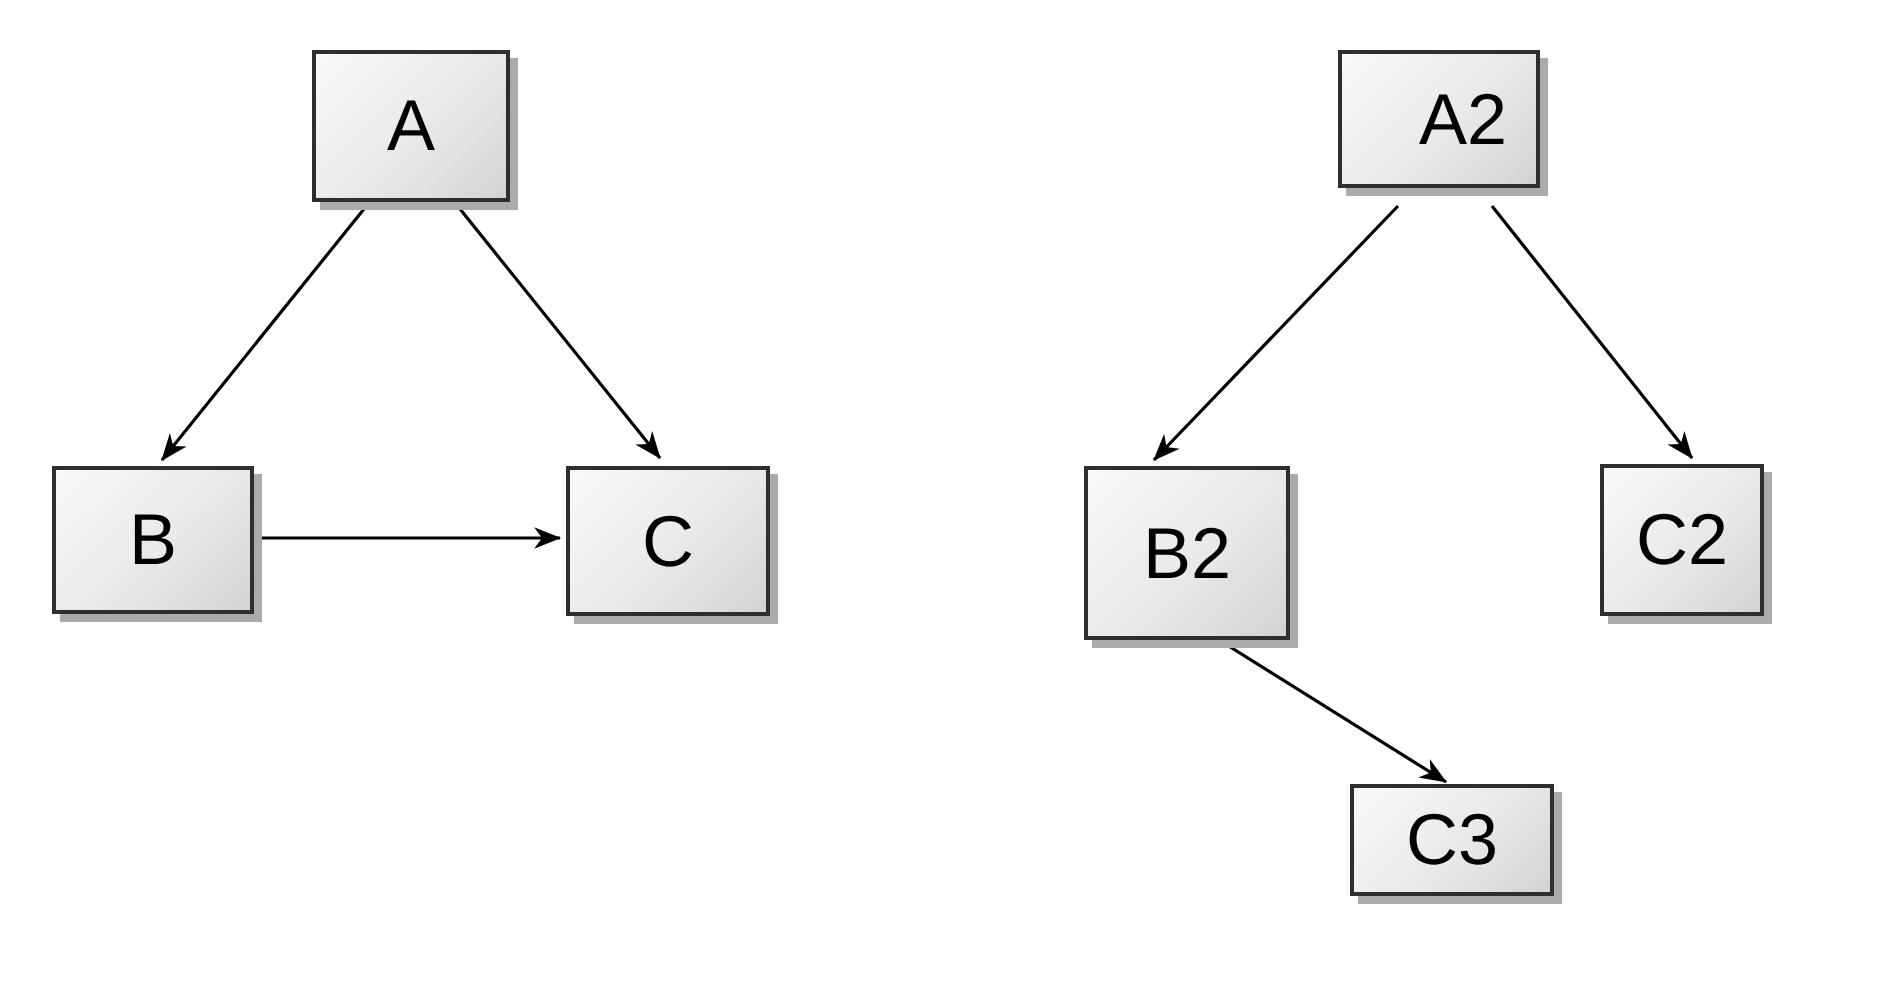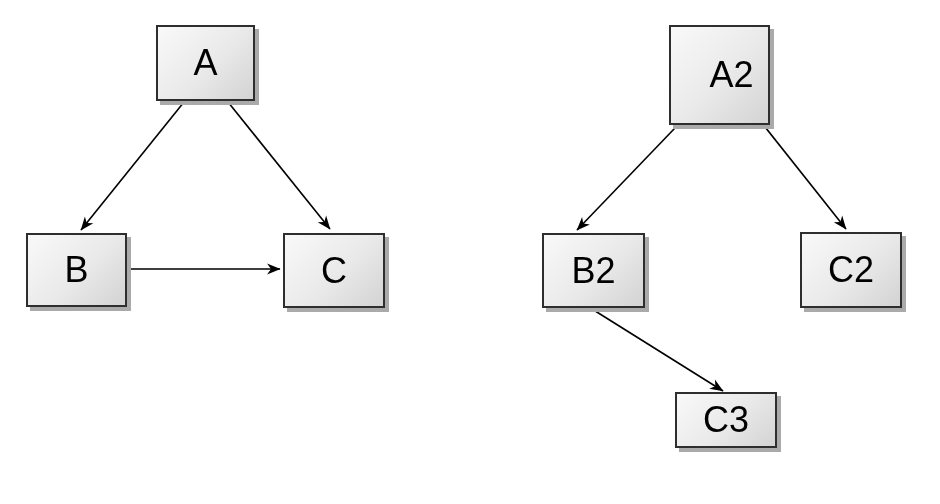--- a/index.html
+++ b/index.html
@@ -69,26 +69,26 @@
   <div id="nodes-layer">
       <div class="node" style="left: 156px; top: 25px; width: 99px; height: 76px;">
         <span class="label">A</span>
       </div>
       <div class="node" style="left: 26px; top: 233px; width: 101px; height: 74px;">
         <span class="label">B</span>
       </div>
       <div class="node" style="left: 283px; top: 233px; width: 102px; height: 75px;">
         <span class="label">C</span>
       </div>
-      <div class="node" style="left: 669px; top: 25px; width: 101px; height: 100px; padding-left: 24px;">
+      <div class="node" style="left: 669px; top: 25px; width: 101px; height: 69px; padding-left: 24px;">
         <span class="label">A2</span>
       </div>
-      <div class="node" style="left: 542px; top: 233px; width: 103px; height: 75px;">
+      <div class="node" style="left: 542px; top: 233px; width: 103px; height: 87px;">
         <span class="label">B2</span>
       </div>
-      <div class="node" style="left: 800px; top: 232px; width: 102px; height: 76px;">
+      <div class="node" style="left: 800px; top: 232px; width: 82px; height: 76px;">
         <span class="label">C2</span>
       </div>
       <div class="node" style="left: 675px; top: 392px; width: 102px; height: 56px;">
         <span class="label">C3</span>
       </div>
     </div>
 </div>
 
 </body></html>

